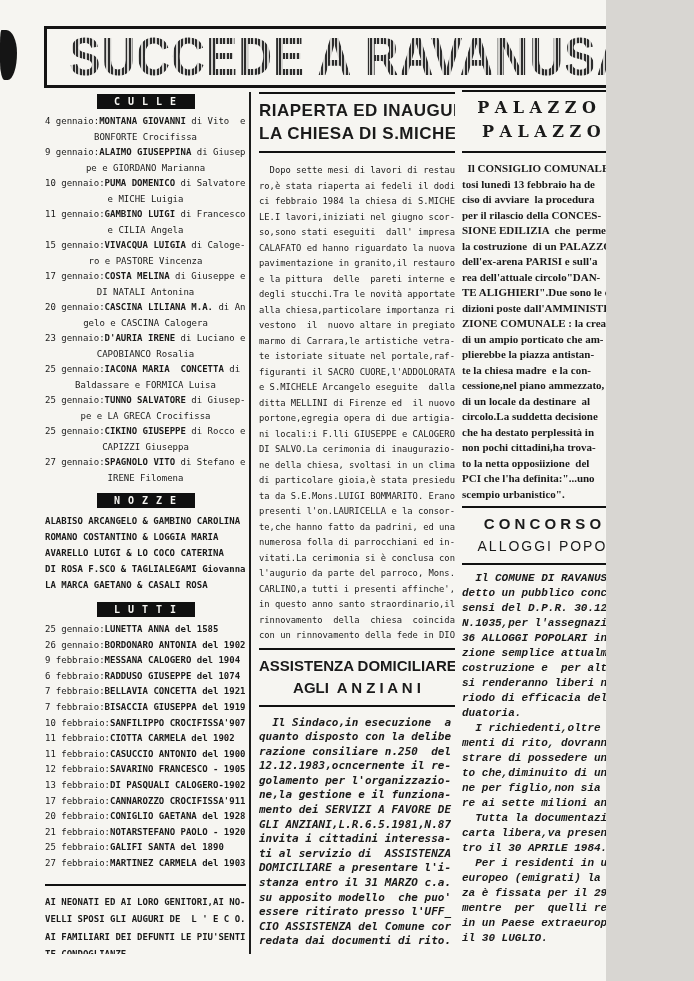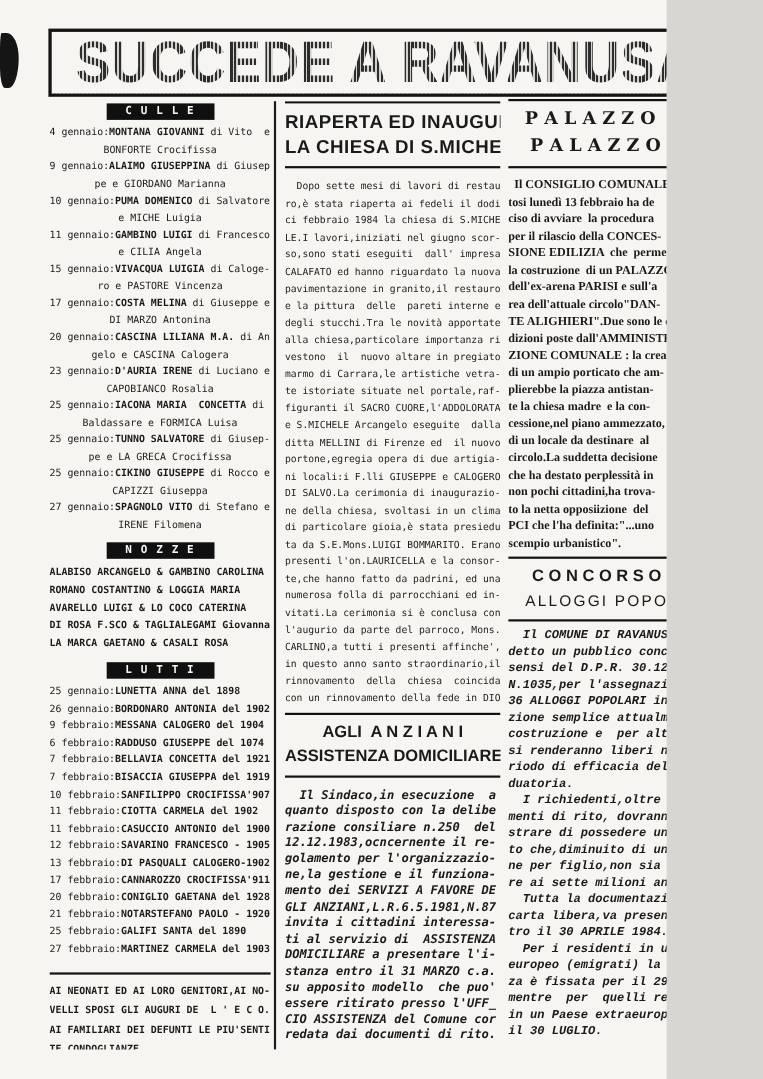--- a/index.html
+++ b/index.html
@@ -96,21 +96,21 @@
         <div class="birth-entry">
           <div class="entry-l1"><span class="date">11 gennaio:</span><b class="name">GAMBINO LUIGI</b><span class="rest"> di Francesco</span></div>
           <div class="entry-l2">e CILIA Angela</div>
         </div>
         <div class="birth-entry">
           <div class="entry-l1"><span class="date">15 gennaio:</span><b class="name">VIVACQUA LUIGIA</b><span class="rest"> di Caloge-</span></div>
           <div class="entry-l2">ro e PASTORE Vincenza</div>
         </div>
         <div class="birth-entry">
           <div class="entry-l1"><span class="date">17 gennaio:</span><b class="name">COSTA MELINA</b><span class="rest"> di Giuseppe e</span></div>
-          <div class="entry-l2">DI MARZO Antonina</div>
+          <div class="entry-l2">DI NATALI Antonina</div>
         </div>
         <div class="birth-entry">
           <div class="entry-l1"><span class="date">20 gennaio:</span><b class="name">CASCINA LILIANA M.A.</b><span class="rest"> di An</span></div>
           <div class="entry-l2">gelo e CASCINA Calogera</div>
         </div>
         <div class="birth-entry">
           <div class="entry-l1"><span class="date">23 gennaio:</span><b class="name">D'AURIA IRENE</b><span class="rest"> di Luciano e</span></div>
           <div class="entry-l2">CAPOBIANCO Rosalia</div>
         </div>
         <div class="birth-entry">
@@ -139,21 +139,21 @@
         <div class="wed-entry">ROMANO COSTANTINO &amp; LOGGIA MARIA</div>
         <div class="wed-entry">AVARELLO LUIGI &amp; LO COCO CATERINA</div>
         <div class="wed-entry">DI ROSA F.SCO &amp; TAGLIALEGAMI Giovanna</div>
         <div class="wed-entry">LA MARCA GAETANO &amp; CASALI ROSA</div>
       </div>
 
     <div class="sec-header m2">
       <span>L U T T I</span>
     </div>
     <div>
-        <div class="death-entry"><span class="date">25 gennaio:</span><b class="name">LUNETTA ANNA del 1898</b></div>
+        <div class="death-entry"><span class="date">25 gennaio:</span><b class="name">LUNETTA ANNA del 1585</b></div>
         <div class="death-entry"><span class="date">26 gennaio:</span><b class="name">BORDONARO ANTONIA del 1902</b></div>
         <div class="death-entry"><span class="date">9 febbraio:</span><b class="name">MESSANA CALOGERO del 1904</b></div>
         <div class="death-entry"><span class="date">6 febbraio:</span><b class="name">RADDUSO GIUSEPPE del 1074</b></div>
         <div class="death-entry"><span class="date">7 febbraio:</span><b class="name">BELLAVIA CONCETTA del 1921</b></div>
         <div class="death-entry"><span class="date">7 febbraio:</span><b class="name">BISACCIA GIUSEPPA del 1919</b></div>
         <div class="death-entry"><span class="date">10 febbraio:</span><b class="name">SANFILIPPO CROCIFISSA'907</b></div>
         <div class="death-entry"><span class="date">11 febbraio:</span><b class="name">CIOTTA CARMELA del 1902</b></div>
         <div class="death-entry"><span class="date">11 febbraio:</span><b class="name">CASUCCIO ANTONIO del 1900</b></div>
         <div class="death-entry"><span class="date">12 febbraio:</span><b class="name">SAVARINO FRANCESCO - 1905</b></div>
         <div class="death-entry"><span class="date">13 febbraio:</span><b class="name">DI PASQUALI CALOGERO-1902</b></div>
@@ -201,22 +201,22 @@
 te,che hanno fatto da padrini, ed una
 numerosa folla di parrocchiani ed in-
 vitati.La cerimonia si è conclusa con
 l'augurio da parte del parroco, Mons.
 CARLINO,a tutti i presenti affinche',
 in questo anno santo straordinario,il
 rinnovamento  della  chiesa  coincida
 con un rinnovamento della fede in DIO</div>
 
     <div class="hbox mid-hbox2">
+      <div class="mid-headline2">ASSISTENZA DOMICILIARE</div>
       <div class="mid-headline2">AGLI  A N Z I A N I</div>
-      <div class="mid-headline2">ASSISTENZA DOMICILIARE</div>
     </div>
     <div class="body mid-body2">  Il Sindaco,in esecuzione  a
 quanto disposto con la delibe
 razione consiliare n.250  del
 12.12.1983,ocncernente il re-
 golamento per l'organizzazio-
 ne,la gestione e il funziona-
 mento dei SERVIZI A FAVORE DE
 GLI ANZIANI,L.R.6.5.1981,N.87
 invita i cittadini interessa-

